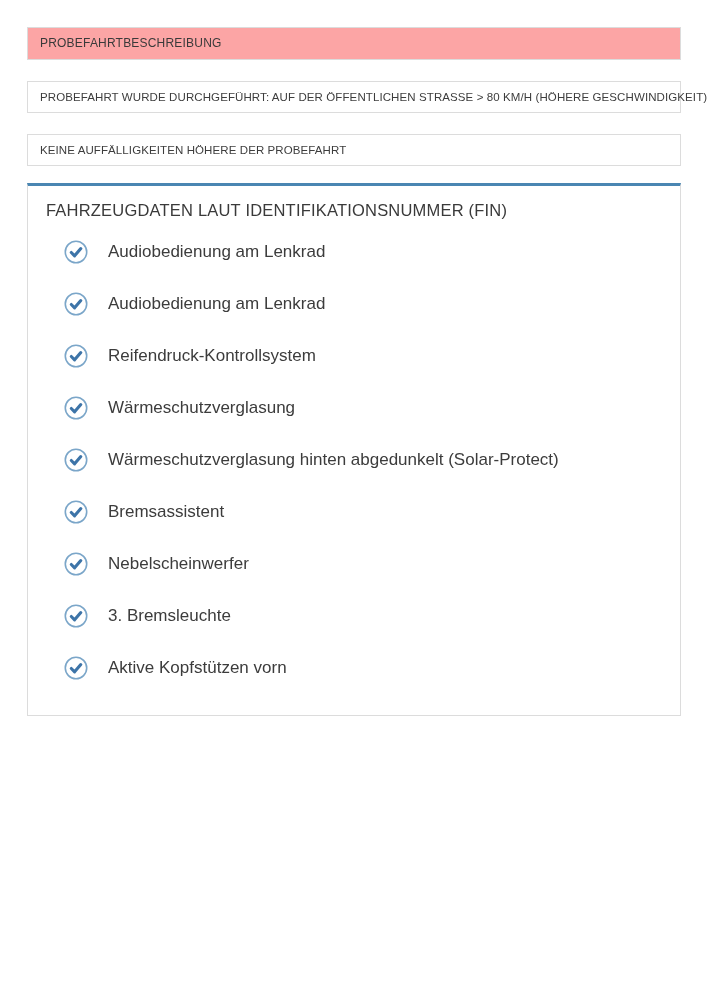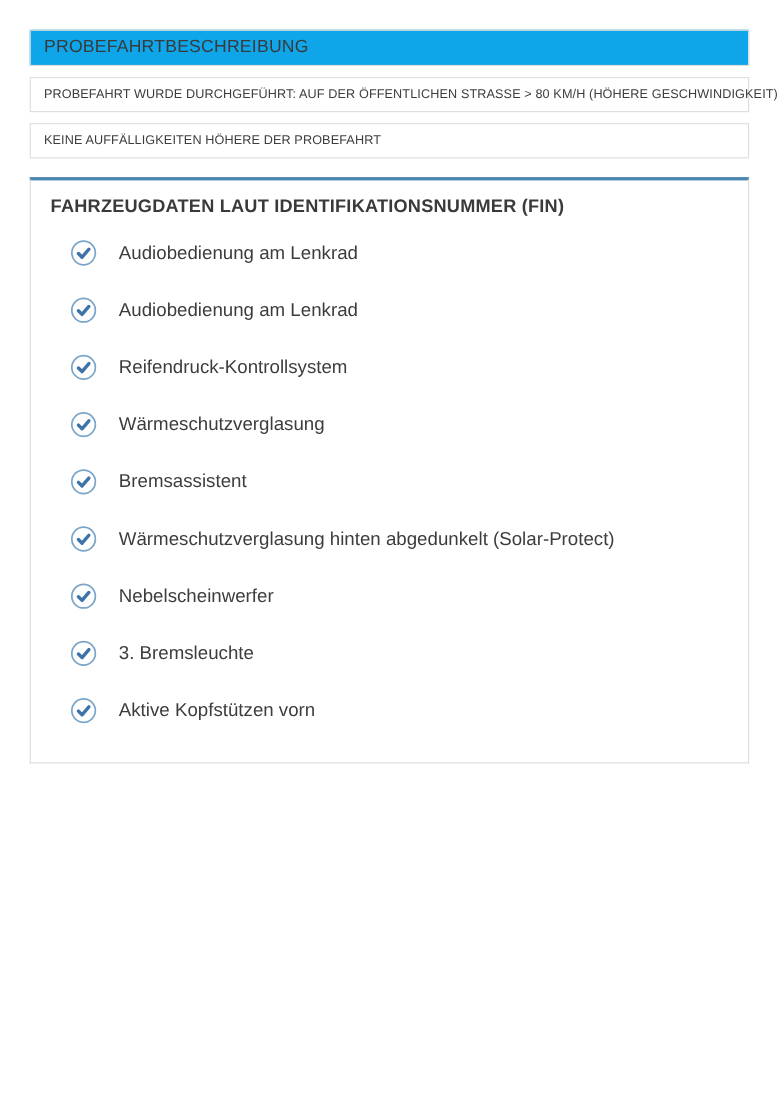--- a/index.html
+++ b/index.html
@@ -19,51 +19,51 @@
     overflow: hidden;
   }
   .content {
     width: 654px;
     margin: 27px 0 0 27px;
   }
 
   
   .title-box {
     border: 1px solid #dcdcdc;
-    background: #0ea5e9;
+    background: #fca5a5;
     padding: 6px 12px 7px 12px;
-    font-size: 16px;
+    font-size: 12px;
     line-height: 18px;
     color: #3a3a3a;
     letter-spacing: 0.2px;
   }
   .row-box {
     border: 1px solid #dcdcdc;
     background: #ffffff;
-    margin-top: 10px;
+    margin-top: 21px;
     padding: 9px 12px;
     font-size: 11.5px;
     line-height: 12px;
     color: #3d3d3d;
     letter-spacing: 0.1px;
     white-space: nowrap;
   }
 
   
   .card {
     margin-top: 17px;
     border: 1px solid #dcdcdc;
     border-top: 3px solid #4a86b2;
     background: #ffffff;
     padding: 14px 18px 21px 18px;
   }
   .card-title {
     font-size: 16.5px;
     line-height: 20px;
-    font-weight: 700;
+    font-weight: 400;
     color: #3a3a3a;
     margin: 0;
     letter-spacing: 0.2px;
   }
   .equipment-list {
     list-style: none;
     margin: 20px 0 0 0;
     padding: 0 0 0 18px;
   }
   .equipment-item {
@@ -128,28 +128,28 @@
             <circle cx="12" cy="12" r="10.7" fill="#ffffff" stroke="#7ba6c9" stroke-width="1.6"></circle>
             <path d="M7.3 12.5 L10.6 15.8 L16.8 8.6" fill="none" stroke="#3d74a8" stroke-width="3.1" stroke-linecap="round" stroke-linejoin="round"></path>
           </svg>
           <span class="equipment-label">Wärmeschutzverglasung</span>
         </li>
           <li class="equipment-item">
           <svg class="check-icon" viewBox="0 0 24 24" aria-hidden="true">
             <circle cx="12" cy="12" r="10.7" fill="#ffffff" stroke="#7ba6c9" stroke-width="1.6"></circle>
             <path d="M7.3 12.5 L10.6 15.8 L16.8 8.6" fill="none" stroke="#3d74a8" stroke-width="3.1" stroke-linecap="round" stroke-linejoin="round"></path>
           </svg>
-          <span class="equipment-label">Bremsassistent</span>
+          <span class="equipment-label">Wärmeschutzverglasung hinten abgedunkelt (Solar-Protect)</span>
         </li>
           <li class="equipment-item">
           <svg class="check-icon" viewBox="0 0 24 24" aria-hidden="true">
             <circle cx="12" cy="12" r="10.7" fill="#ffffff" stroke="#7ba6c9" stroke-width="1.6"></circle>
             <path d="M7.3 12.5 L10.6 15.8 L16.8 8.6" fill="none" stroke="#3d74a8" stroke-width="3.1" stroke-linecap="round" stroke-linejoin="round"></path>
           </svg>
-          <span class="equipment-label">Wärmeschutzverglasung hinten abgedunkelt (Solar-Protect)</span>
+          <span class="equipment-label">Bremsassistent</span>
         </li>
           <li class="equipment-item">
           <svg class="check-icon" viewBox="0 0 24 24" aria-hidden="true">
             <circle cx="12" cy="12" r="10.7" fill="#ffffff" stroke="#7ba6c9" stroke-width="1.6"></circle>
             <path d="M7.3 12.5 L10.6 15.8 L16.8 8.6" fill="none" stroke="#3d74a8" stroke-width="3.1" stroke-linecap="round" stroke-linejoin="round"></path>
           </svg>
           <span class="equipment-label">Nebelscheinwerfer</span>
         </li>
           <li class="equipment-item">
           <svg class="check-icon" viewBox="0 0 24 24" aria-hidden="true">

